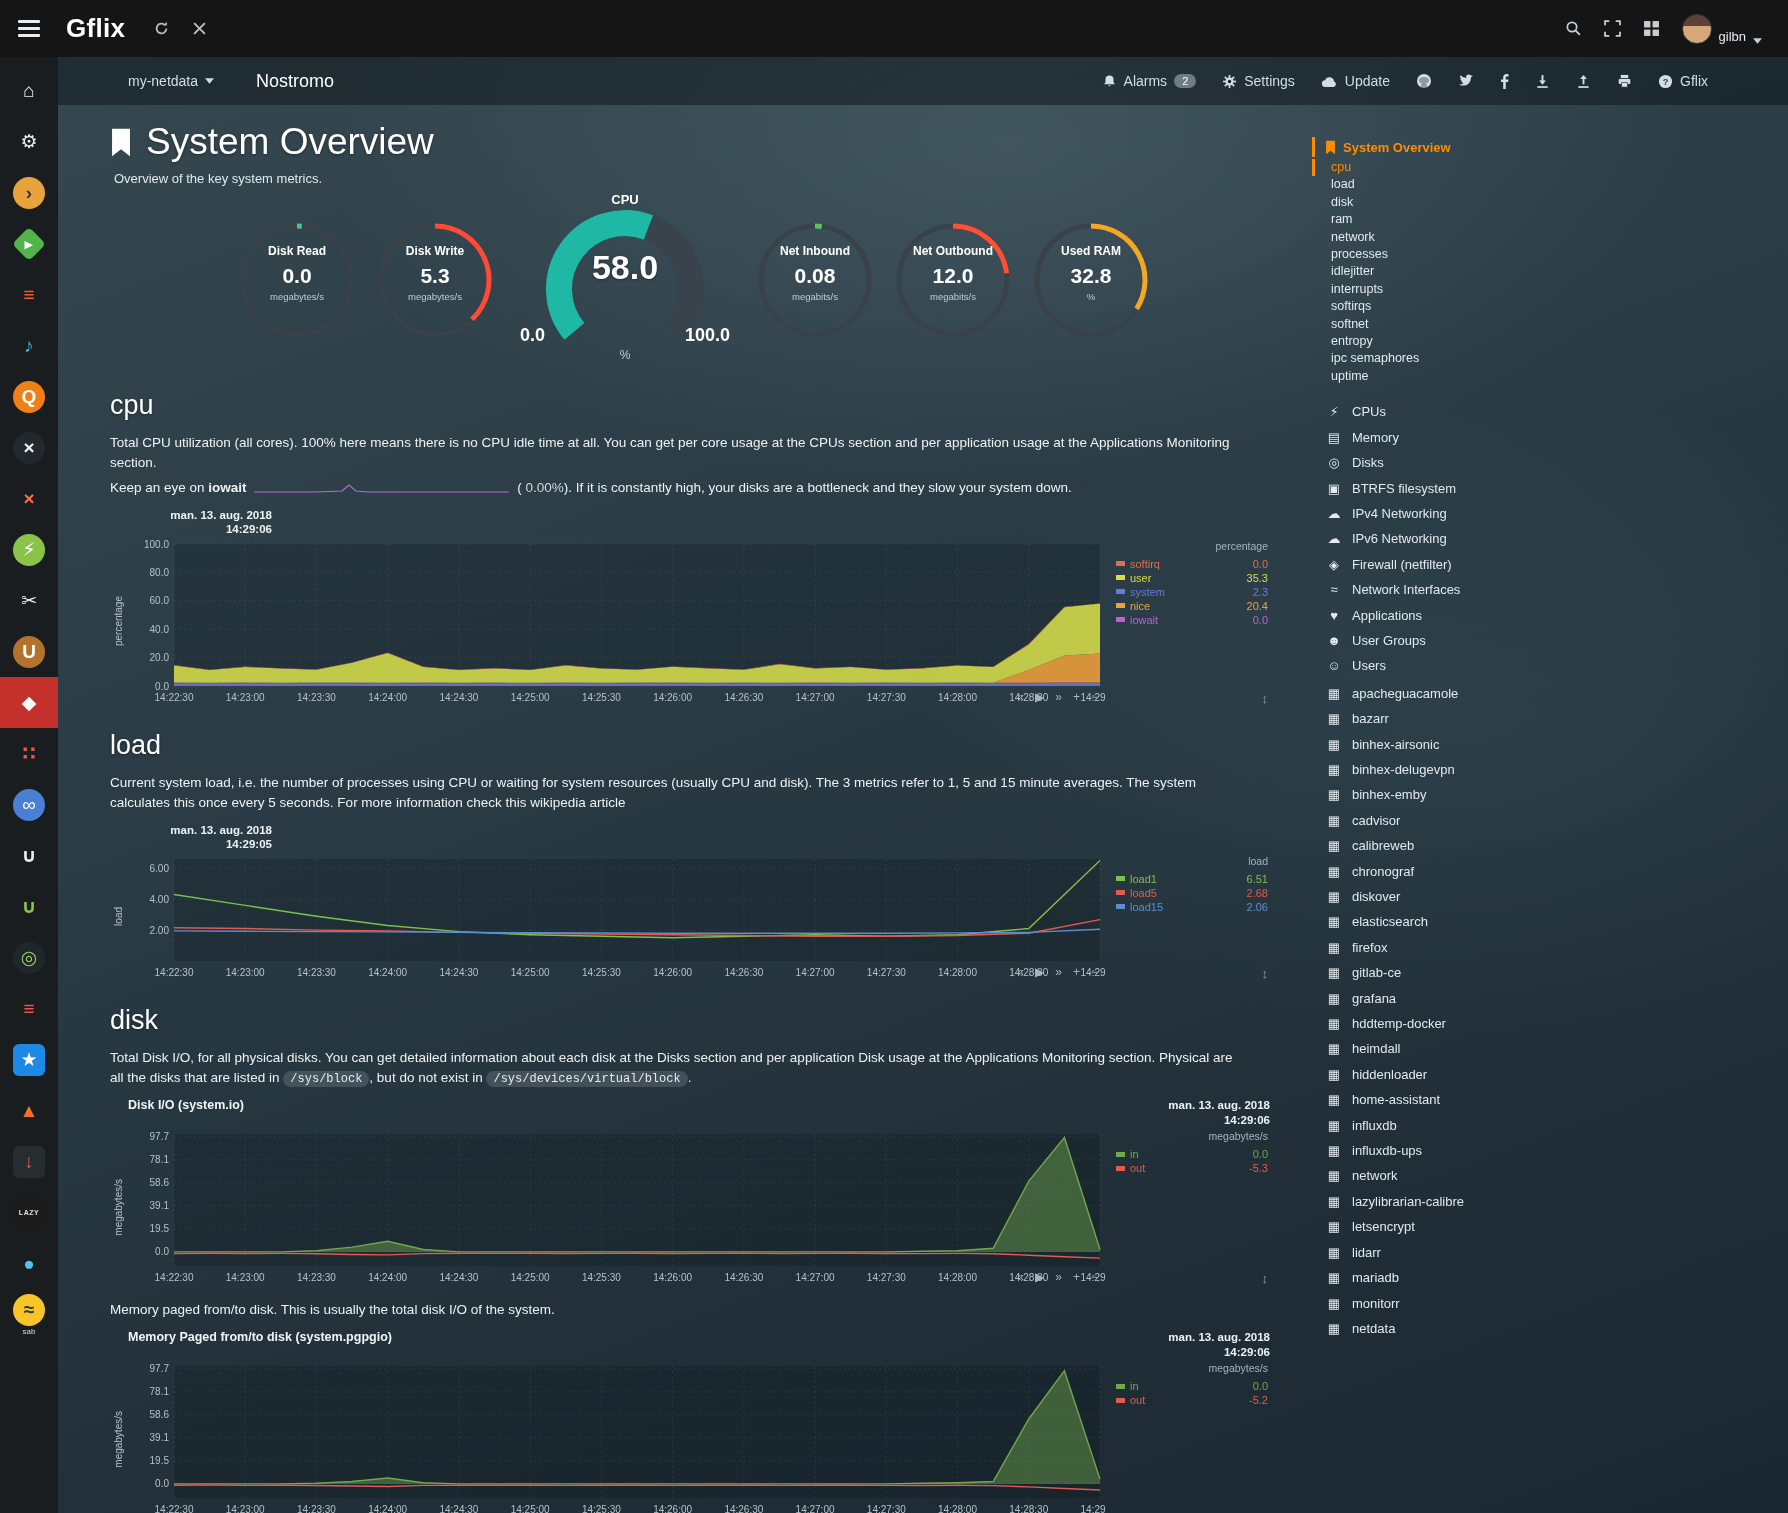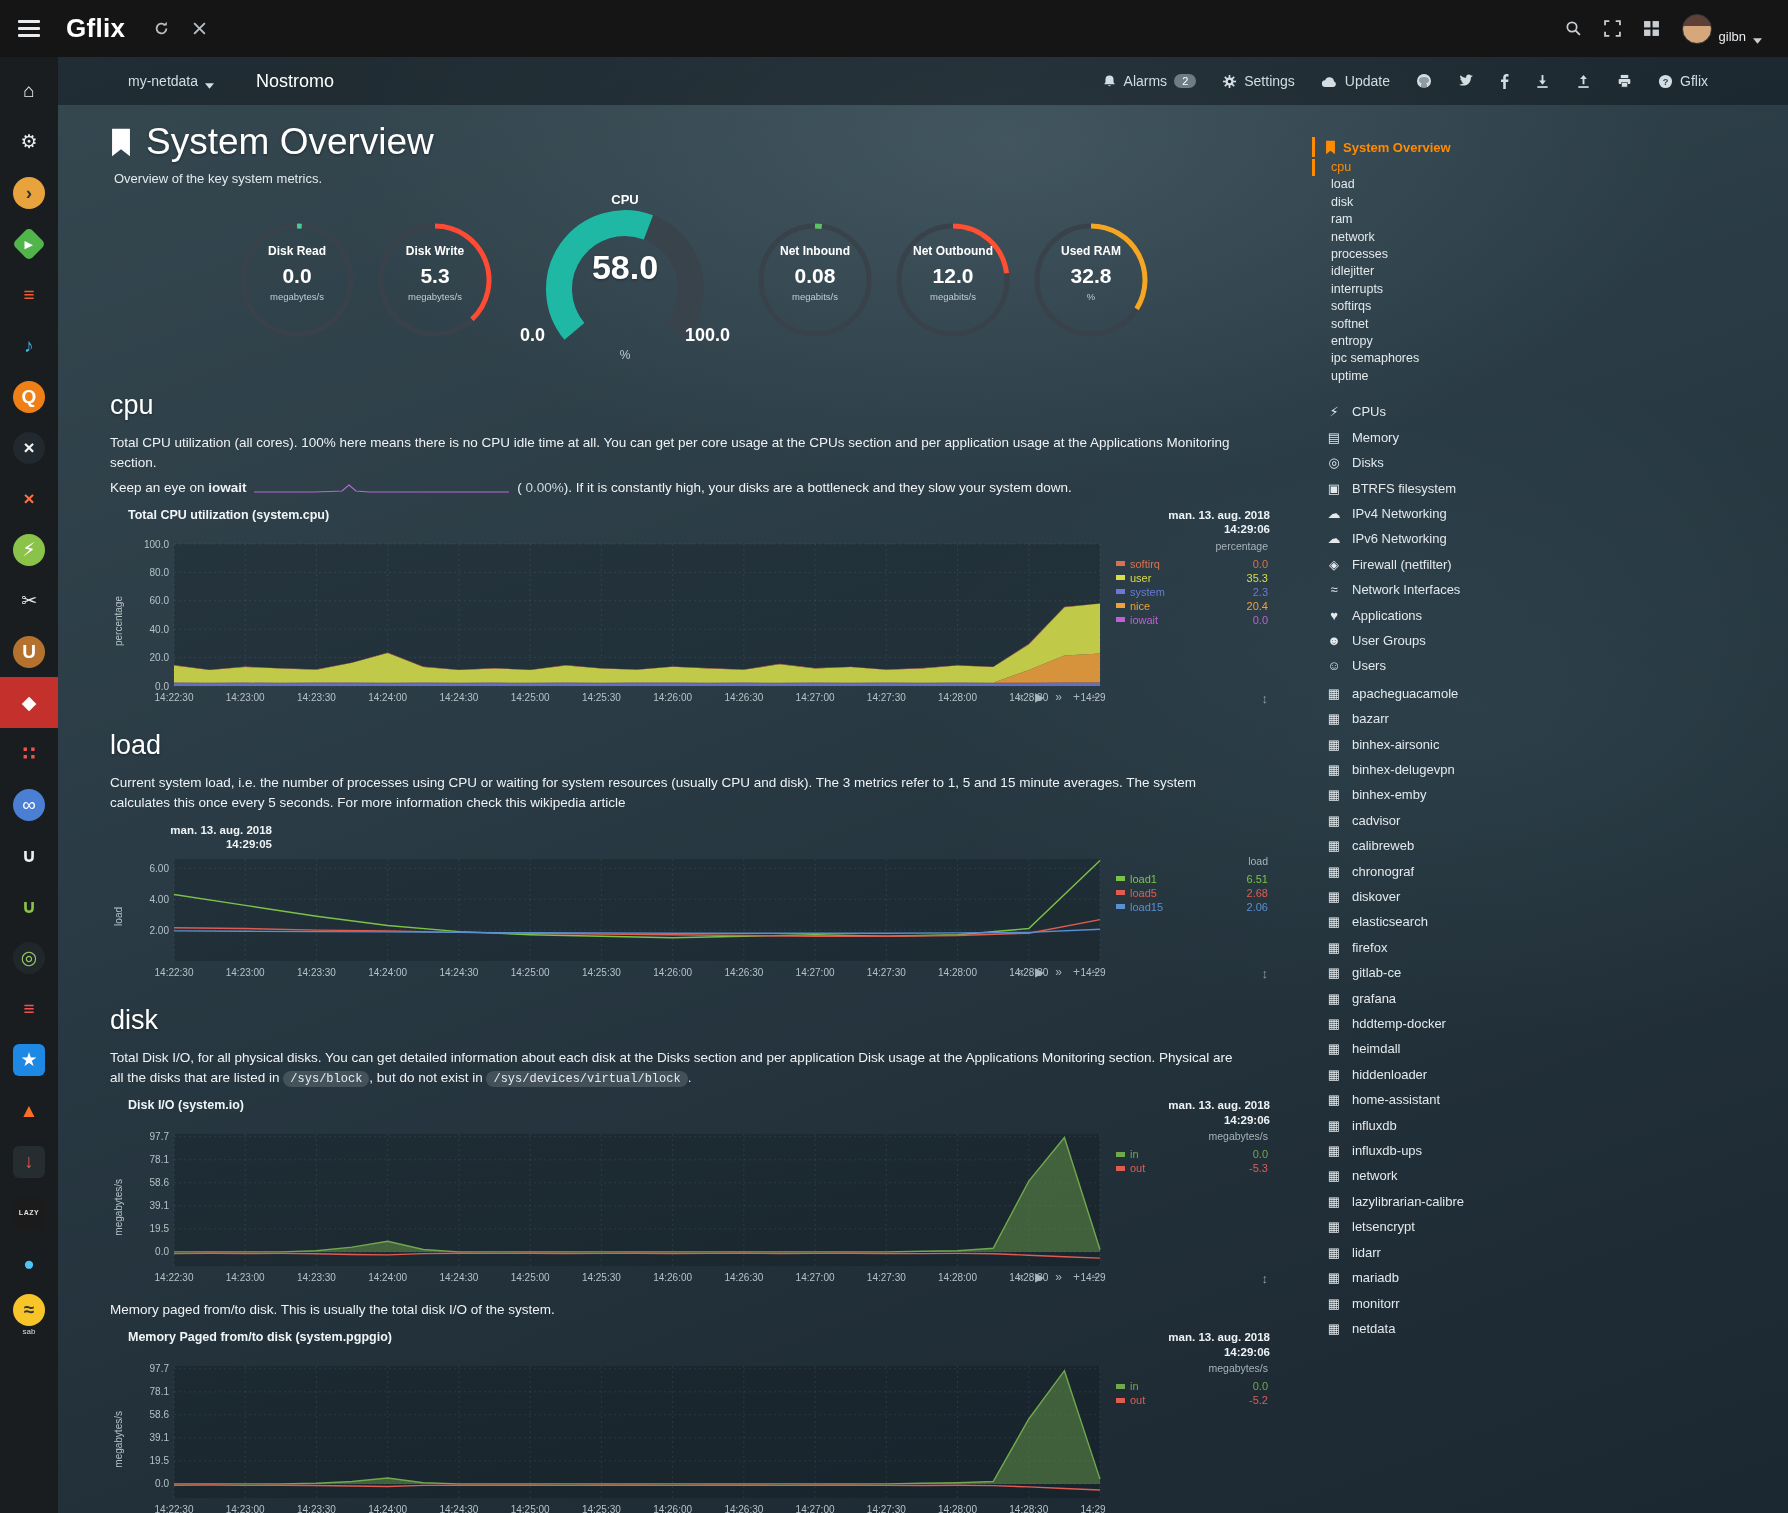--- a/index.html
+++ b/index.html
@@ -43,21 +43,21 @@
   
   .main { position:absolute; top:57px; left:58px; right:0; bottom:0; overflow:hidden;
     background:
       radial-gradient(1100px 560px at 55% 6%, rgba(130,160,170,.22), transparent 62%),
       radial-gradient(900px 520px at 82% 45%, rgba(80,120,130,.16), transparent 62%),
       linear-gradient(160deg,#35474f 0%,#2a3b45 40%,#223039 70%,#1b2731 100%); }
 
   
   .nd-nav { height:48px; display:flex; align-items:center; background:rgba(16,24,30,.55);
     padding:0 80px 0 70px; color:#d4dde1; font-size:14px; }
-  .server-dd { display:flex; align-items:flex-end; gap:7px; cursor:pointer; }
+  .server-dd { display:flex; align-items:center; gap:7px; cursor:pointer; }
   .brand { font-size:18px; color:#fff; margin-left:42px; cursor:pointer; }
   .nav-right { margin-left:auto; display:flex; align-items:center; gap:26px; }
   .nav-item { display:flex; align-items:center; gap:7px; cursor:pointer; white-space:nowrap; }
   .badge { background:#6e7d85; color:#fff; border-radius:10px; padding:1px 8px; font-size:11px; }
 
   .content { position:absolute; top:48px; left:0; right:0; bottom:0; padding:16px 0 0 52px; color:#eef2f4; }
 
   .page-header { display:flex; align-items:center; gap:14px; }
   .page-title { font-size:37px; font-weight:400; color:#fff; text-shadow:0 1px 3px rgba(0,0,0,.35); }
   .page-sub { font-size:13px; margin:8px 0 0 4px; color:#e2eaee; }
@@ -503,21 +503,20 @@
       <p class="sec-p">
         <span>Keep an eye on </span><b>iowait</b>
         <svg class="spark" width="255" height="14" viewBox="0 0 255 14">
             <path d="M0 11 L60 11 L75 10.5 L88 10 L95 4 L102 10 L115 11 L255 11" fill="none" stroke="#b36ad4" stroke-width="1.2"></path>
           </svg>
         <span>( </span><span class="dimval">0.00%</span><span>). If it is constantly high, your disks are a bottleneck and they slow your system down.</span>
       </p>
 
       <div class="chart">
         <div class="chart-top">
-          <div class="chart-title">Total CPU utilization (system.cpu)</div>
           <div class="chart-date">
               <div>man. 13. aug. 2018</div>
               <div>14:29:06</div>
             </div>
         </div>
         <div class="chart-body">
           <div class="ylab">
               <span>percentage</span>
             </div>
           <svg class="plot" width="980" height="168" viewBox="0 0 980 168">

